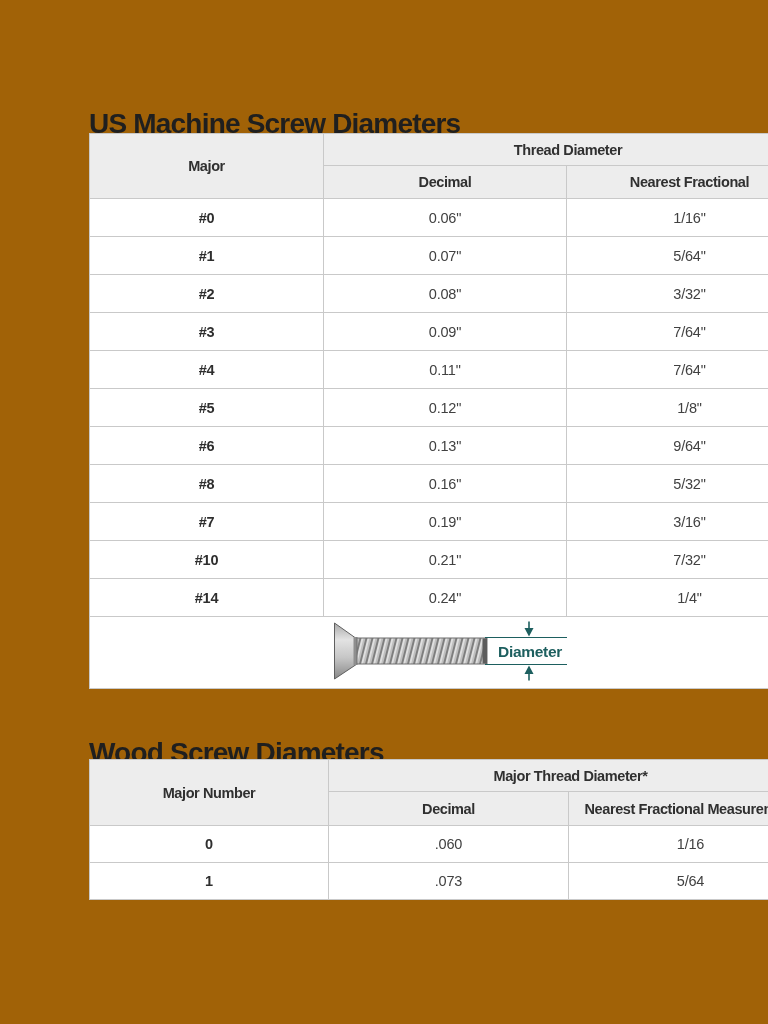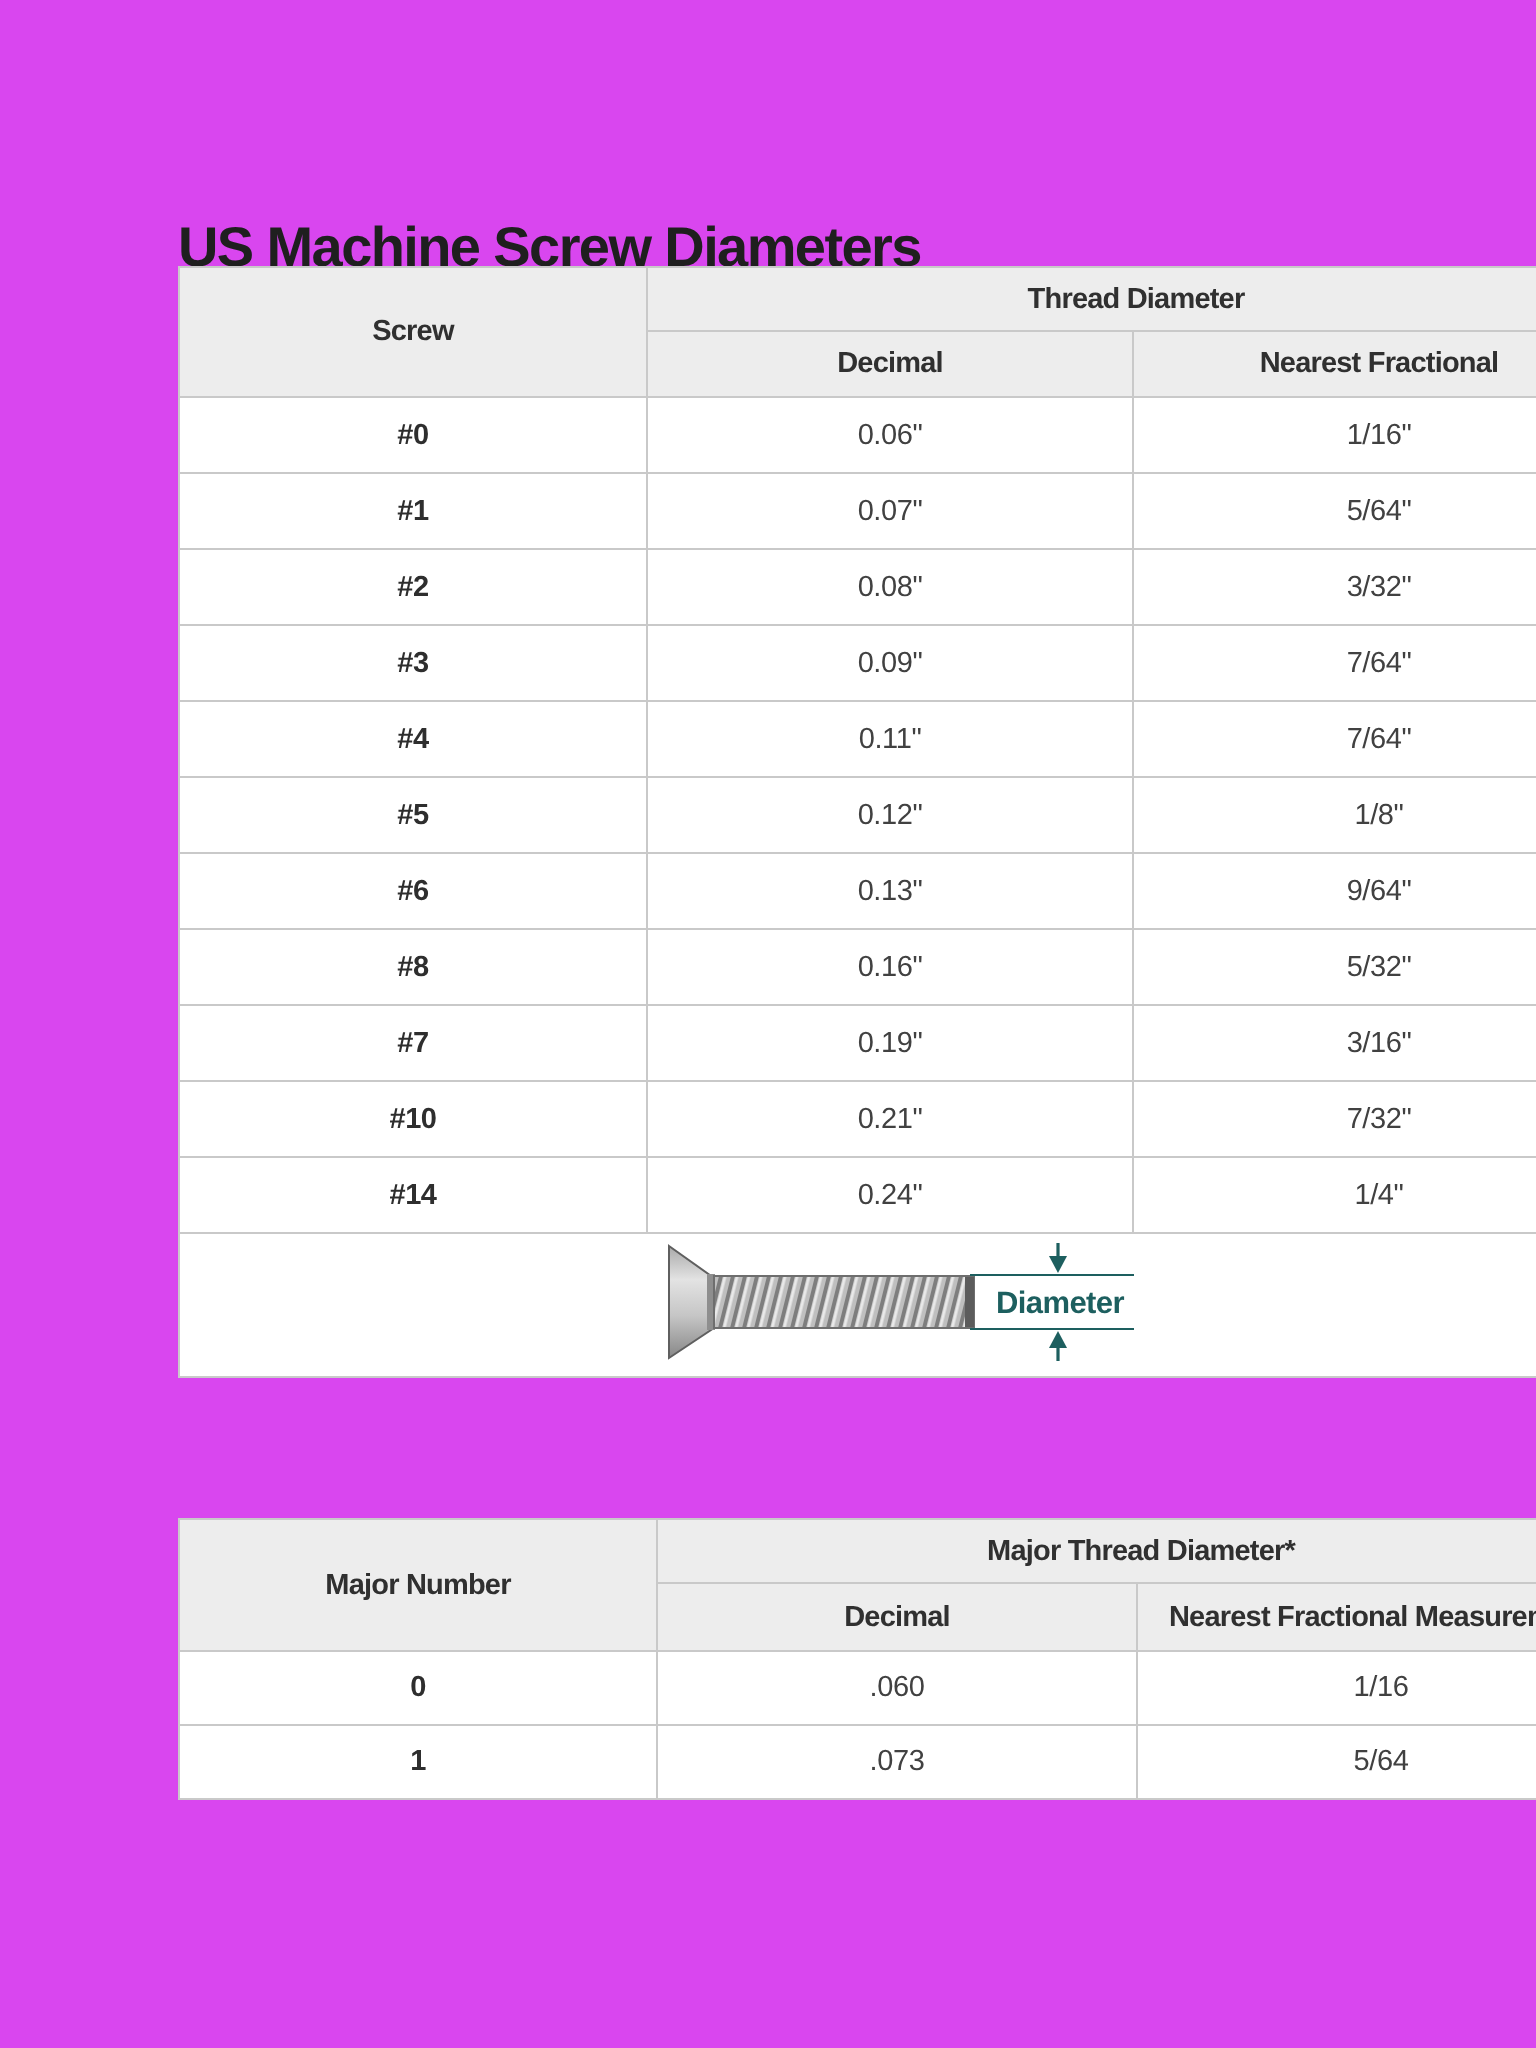--- a/index.html
+++ b/index.html
@@ -5,21 +5,21 @@
   html, body {
     margin: 0; padding: 0;
     width: 768px; height: 1024px;
     overflow: hidden;
     background: #ffffff;
     font-family: "Liberation Sans", sans-serif;
   }
   .page {
     position: relative;
     width: 768px; height: 1024px;
-    background: #d946ef;
+    background: #a16207;
     overflow: hidden;
   }
   .doc-title {
     position: absolute;
     left: 89px;
     font-size: 28px;
     font-weight: bold;
     color: #1f1f1f;
     letter-spacing: -0.8px;
     line-height: 30px;
@@ -86,21 +86,21 @@
   <h1 id="title-machine" class="doc-title">US Machine Screw Diameters</h1>
 
   <table id="machine-table" class="tbl">
     <colgroup>
       <col style="width:234px">
         <col style="width:243px">
         <col style="width:246px">
     </colgroup>
     <tbody>
         <tr class="hdr1">
-      <th rowspan="2">Screw</th>
+      <th rowspan="2">Major</th>
       <th colspan="2">Thread Diameter</th>
     </tr>
     <tr class="hdr2">
       <th>Decimal</th>
       <th>Nearest Fractional</th>
     </tr>
     <tr class="data">
       <td class="size-col">#0</td>
       <td>0.06"</td>
       <td>1/16"</td>
@@ -189,20 +189,21 @@
             <polygon points="190.5,54 199.5,54 195,45.5" fill="#1d5f5f"></polygon>
 
             <text x="196" y="36.5" text-anchor="middle" class="svg-label-font" font-size="15.5" font-weight="bold" fill="#1d5f5f" letter-spacing="-0.3">Diameter</text>
           </svg>
         </div>
       </td>
     </tr>
   </tbody>
     </table>
 
+  <h1 id="title-wood" class="doc-title">Wood Screw Diameters</h1>
 
   <table id="wood-table" class="tbl">
     <colgroup>
       <col style="width:239px">
         <col style="width:240px">
         <col style="width:244px">
     </colgroup>
     <tbody>
         <tr class="hdr1">
       <th rowspan="2">Major Number</th>

